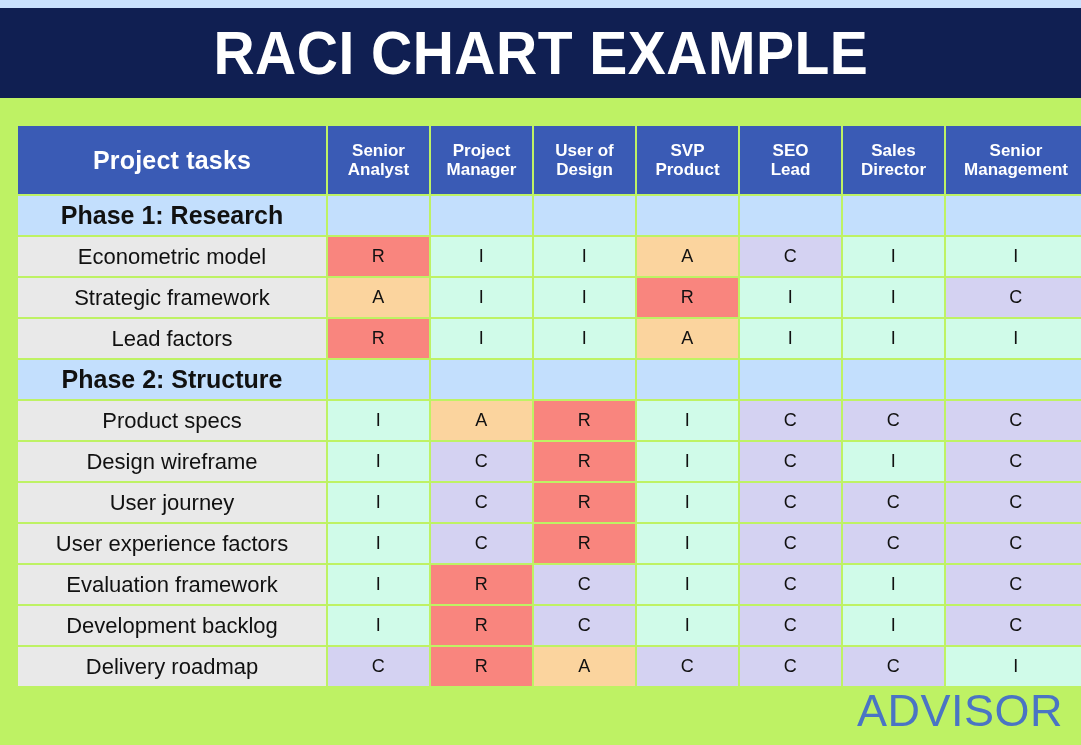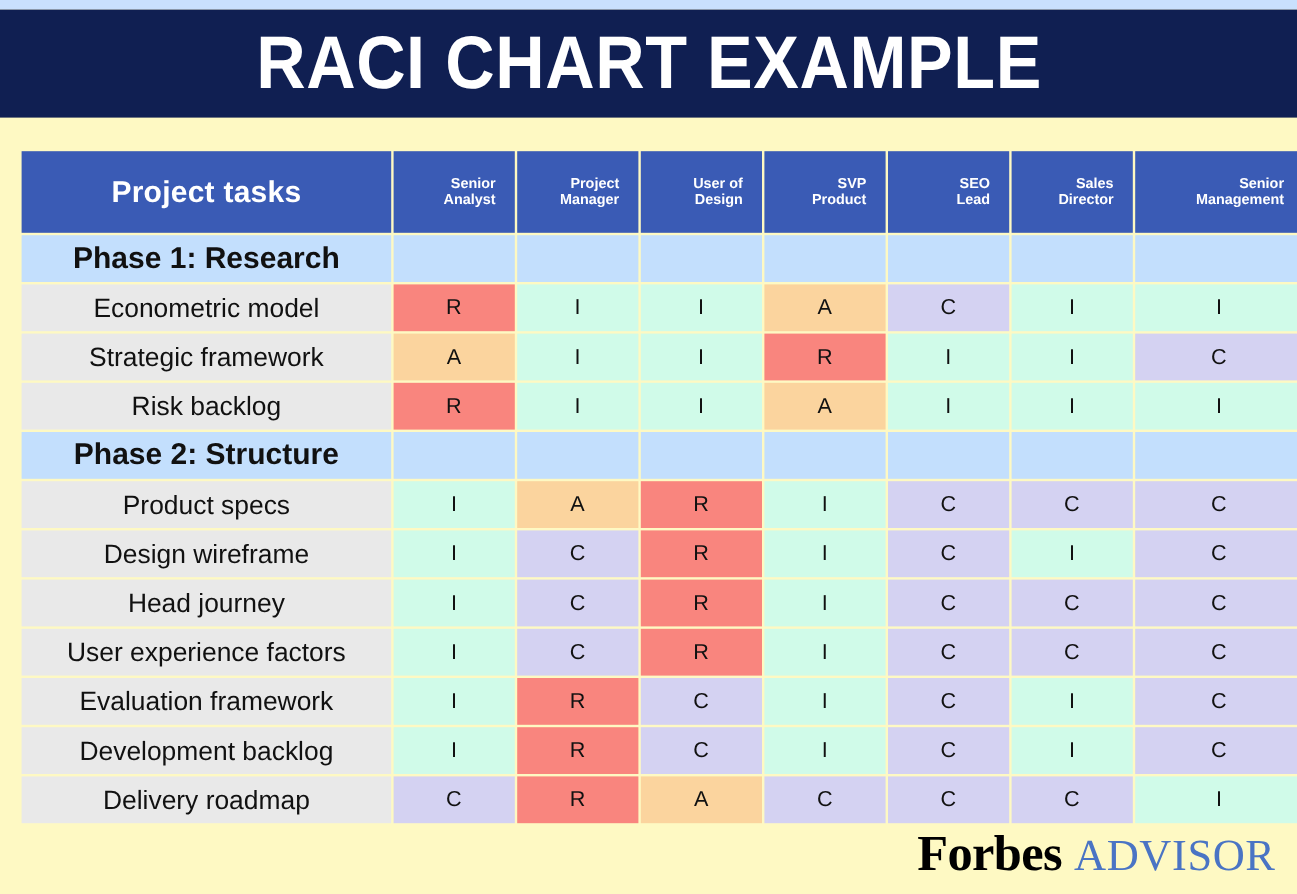--- a/index.html
+++ b/index.html
@@ -9,21 +9,21 @@
     height: 745px;
     background: #ffffff;
     font-family: "Liberation Sans", sans-serif;
     overflow: hidden;
   }
 
   #page {
     position: relative;
     width: 1081px;
     height: 745px;
-    background: #fef9c3;
+    background: #bef264;
   }
 
   
   .top-strip {
     position: absolute;
     top: 0; left: 0;
     width: 1081px;
     height: 8px;
     background: #c9e0fd;
   }
@@ -70,30 +70,29 @@
   table.raci col.c-role-wide { width: 140px; }
 
   
   thead th {
     background: #3a5bb5;
     color: #ffffff;
     font-weight: bold;
     height: 68px;
     vertical-align: middle;
     text-align: center;
-    padding: 2px 16px;
+    padding: 2px 4px;
     line-height: 1.12;
   }
   thead th.task-head {
     font-size: 25px;
     letter-spacing: 0.2px;
   }
   thead th.role-head {
-    font-size: 12px;
-    text-align: right;
+    font-size: 17px;
   }
 
   
   tbody td {
     height: 39px;
     text-align: center;
     vertical-align: middle;
     font-size: 18px;
     color: #111111;
     padding: 0 4px;
@@ -132,22 +131,22 @@
   }
   .logo-forbes {
     font-family: "Liberation Serif", serif;
     font-weight: bold;
     font-size: 42px;
     color: #000000;
     letter-spacing: -0.5px;
     line-height: 1;
   }
   .logo-advisor {
-    font-family: Liberation Serif, serif;
-    font-size: 37px;
+    font-family: Liberation Sans, sans-serif;
+    font-size: 45px;
     color: #4a74c4;
     letter-spacing: 0.5px;
     line-height: 1;
   }
 </style>
 </head>
 <body>
 
 <div id="page">
 
@@ -206,21 +205,21 @@
             <td class="task-cell">Strategic framework</td>
             <td class="val val-A">A</td>
             <td class="val val-I">I</td>
             <td class="val val-I">I</td>
             <td class="val val-R">R</td>
             <td class="val val-I">I</td>
             <td class="val val-I">I</td>
             <td class="val val-C">C</td>
           </tr>
           <tr class="task-row">
-            <td class="task-cell">Risk backlog</td>
+            <td class="task-cell">Lead factors</td>
             <td class="val val-R">R</td>
             <td class="val val-I">I</td>
             <td class="val val-I">I</td>
             <td class="val val-A">A</td>
             <td class="val val-I">I</td>
             <td class="val val-I">I</td>
             <td class="val val-I">I</td>
           </tr>
           <tr class="phase-row">
             <td class="task-cell">Phase 2: Structure</td>
@@ -246,21 +245,21 @@
             <td class="task-cell">Design wireframe</td>
             <td class="val val-I">I</td>
             <td class="val val-C">C</td>
             <td class="val val-R">R</td>
             <td class="val val-I">I</td>
             <td class="val val-C">C</td>
             <td class="val val-I">I</td>
             <td class="val val-C">C</td>
           </tr>
           <tr class="task-row">
-            <td class="task-cell">Head journey</td>
+            <td class="task-cell">User journey</td>
             <td class="val val-I">I</td>
             <td class="val val-C">C</td>
             <td class="val val-R">R</td>
             <td class="val val-I">I</td>
             <td class="val val-C">C</td>
             <td class="val val-C">C</td>
             <td class="val val-C">C</td>
           </tr>
           <tr class="task-row">
             <td class="task-cell">User experience factors</td>
@@ -300,17 +299,16 @@
             <td class="val val-C">C</td>
             <td class="val val-C">C</td>
             <td class="val val-C">C</td>
             <td class="val val-I">I</td>
           </tr>
         </tbody>
     </table>
   </div>
 
   <div class="footer">
-    <span class="logo-forbes">Forbes</span>
     <span class="logo-advisor">ADVISOR</span>
   </div>
 
 </div>
 
 </body></html>

